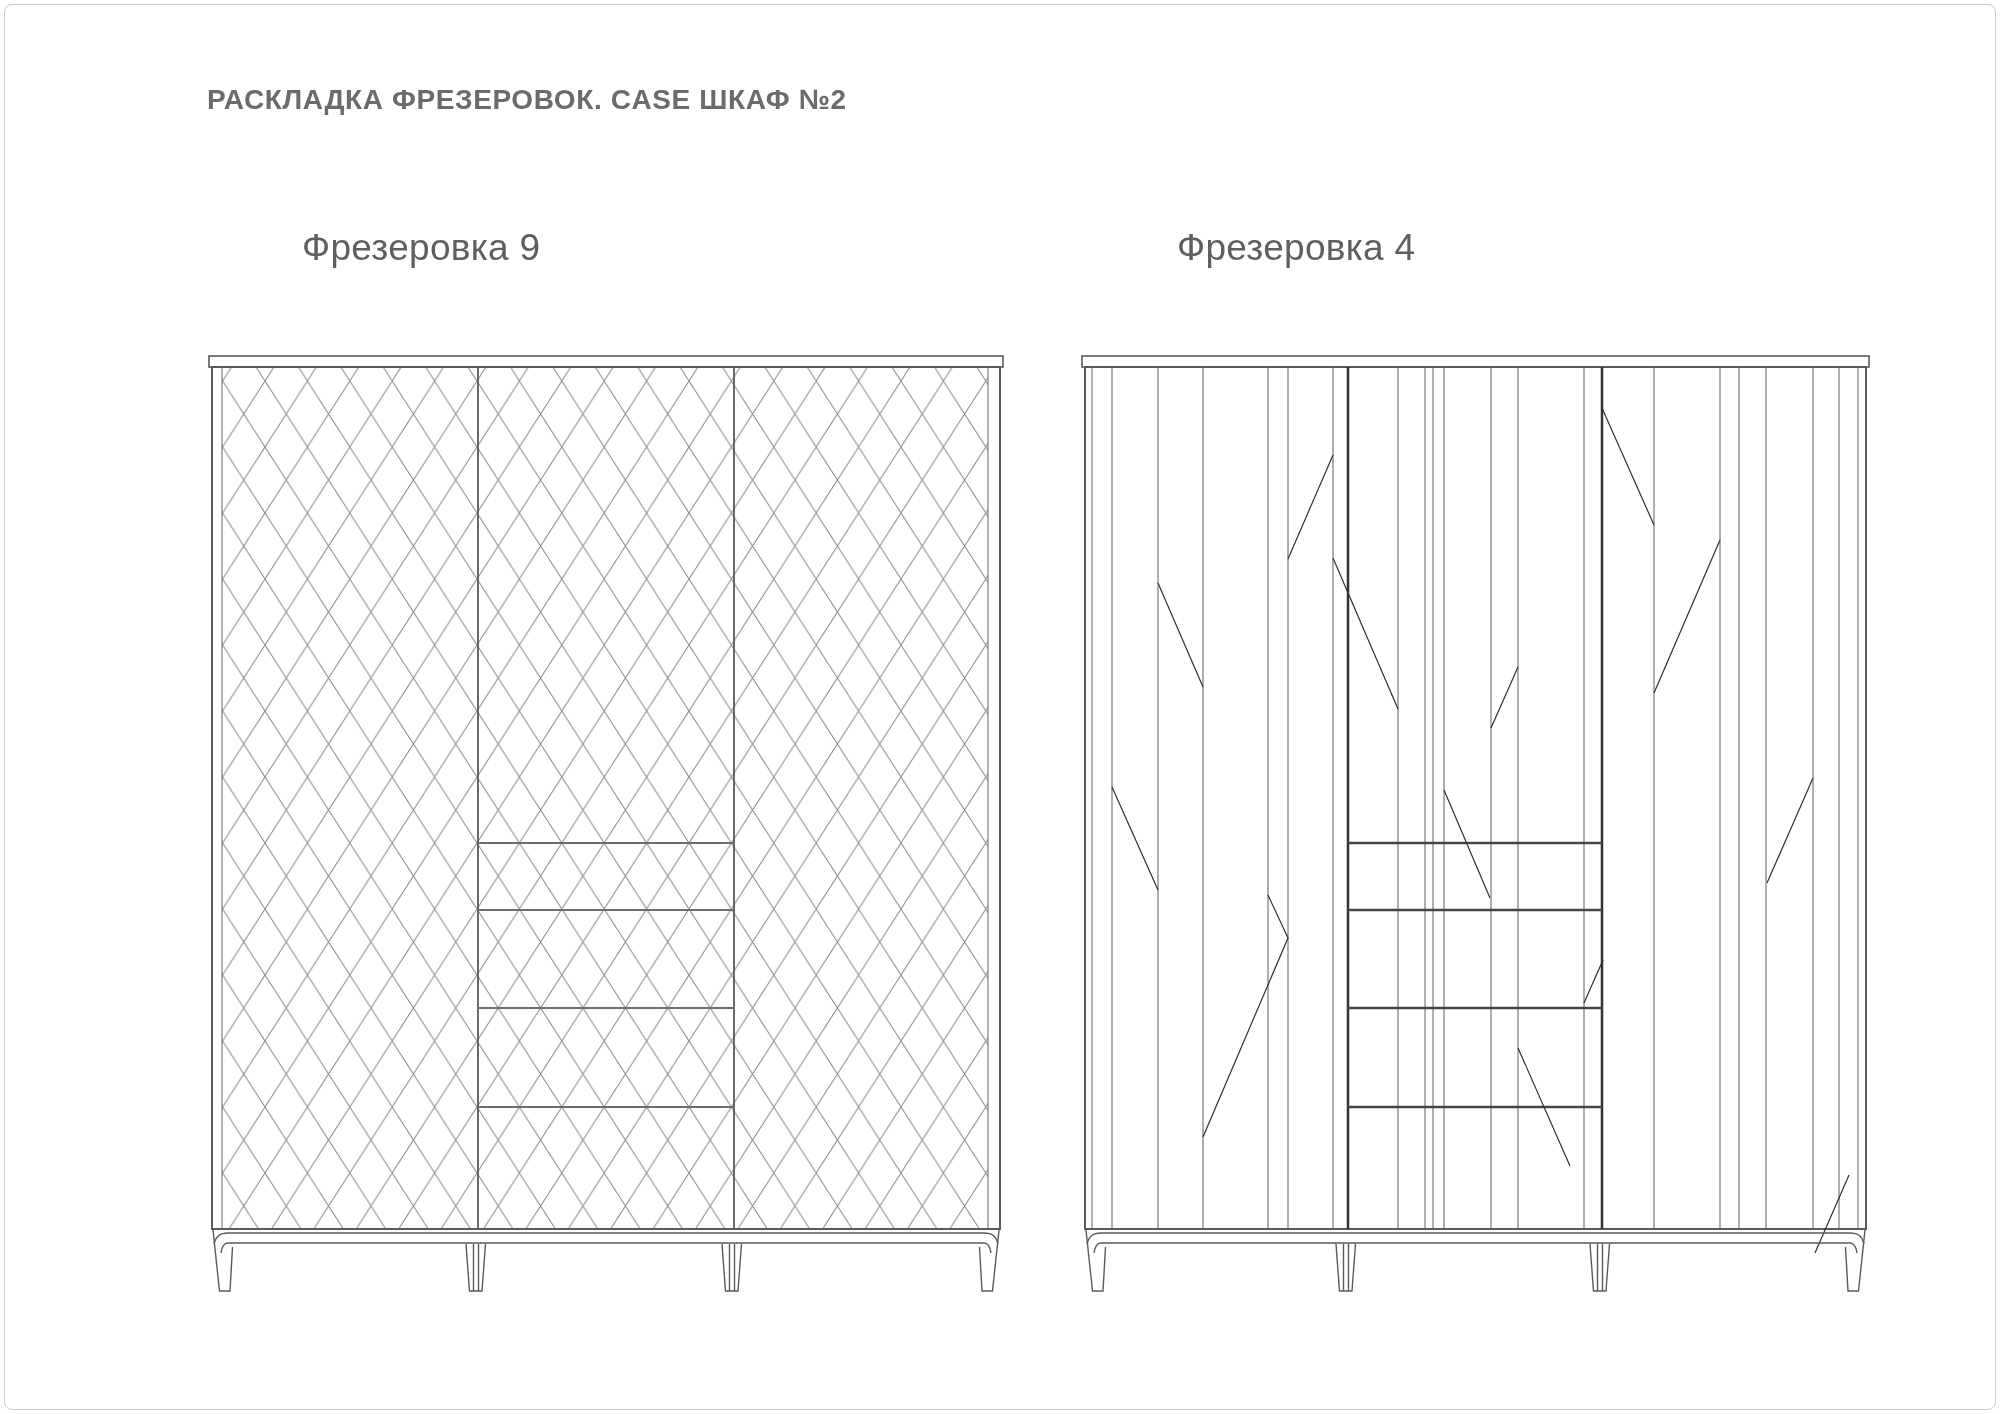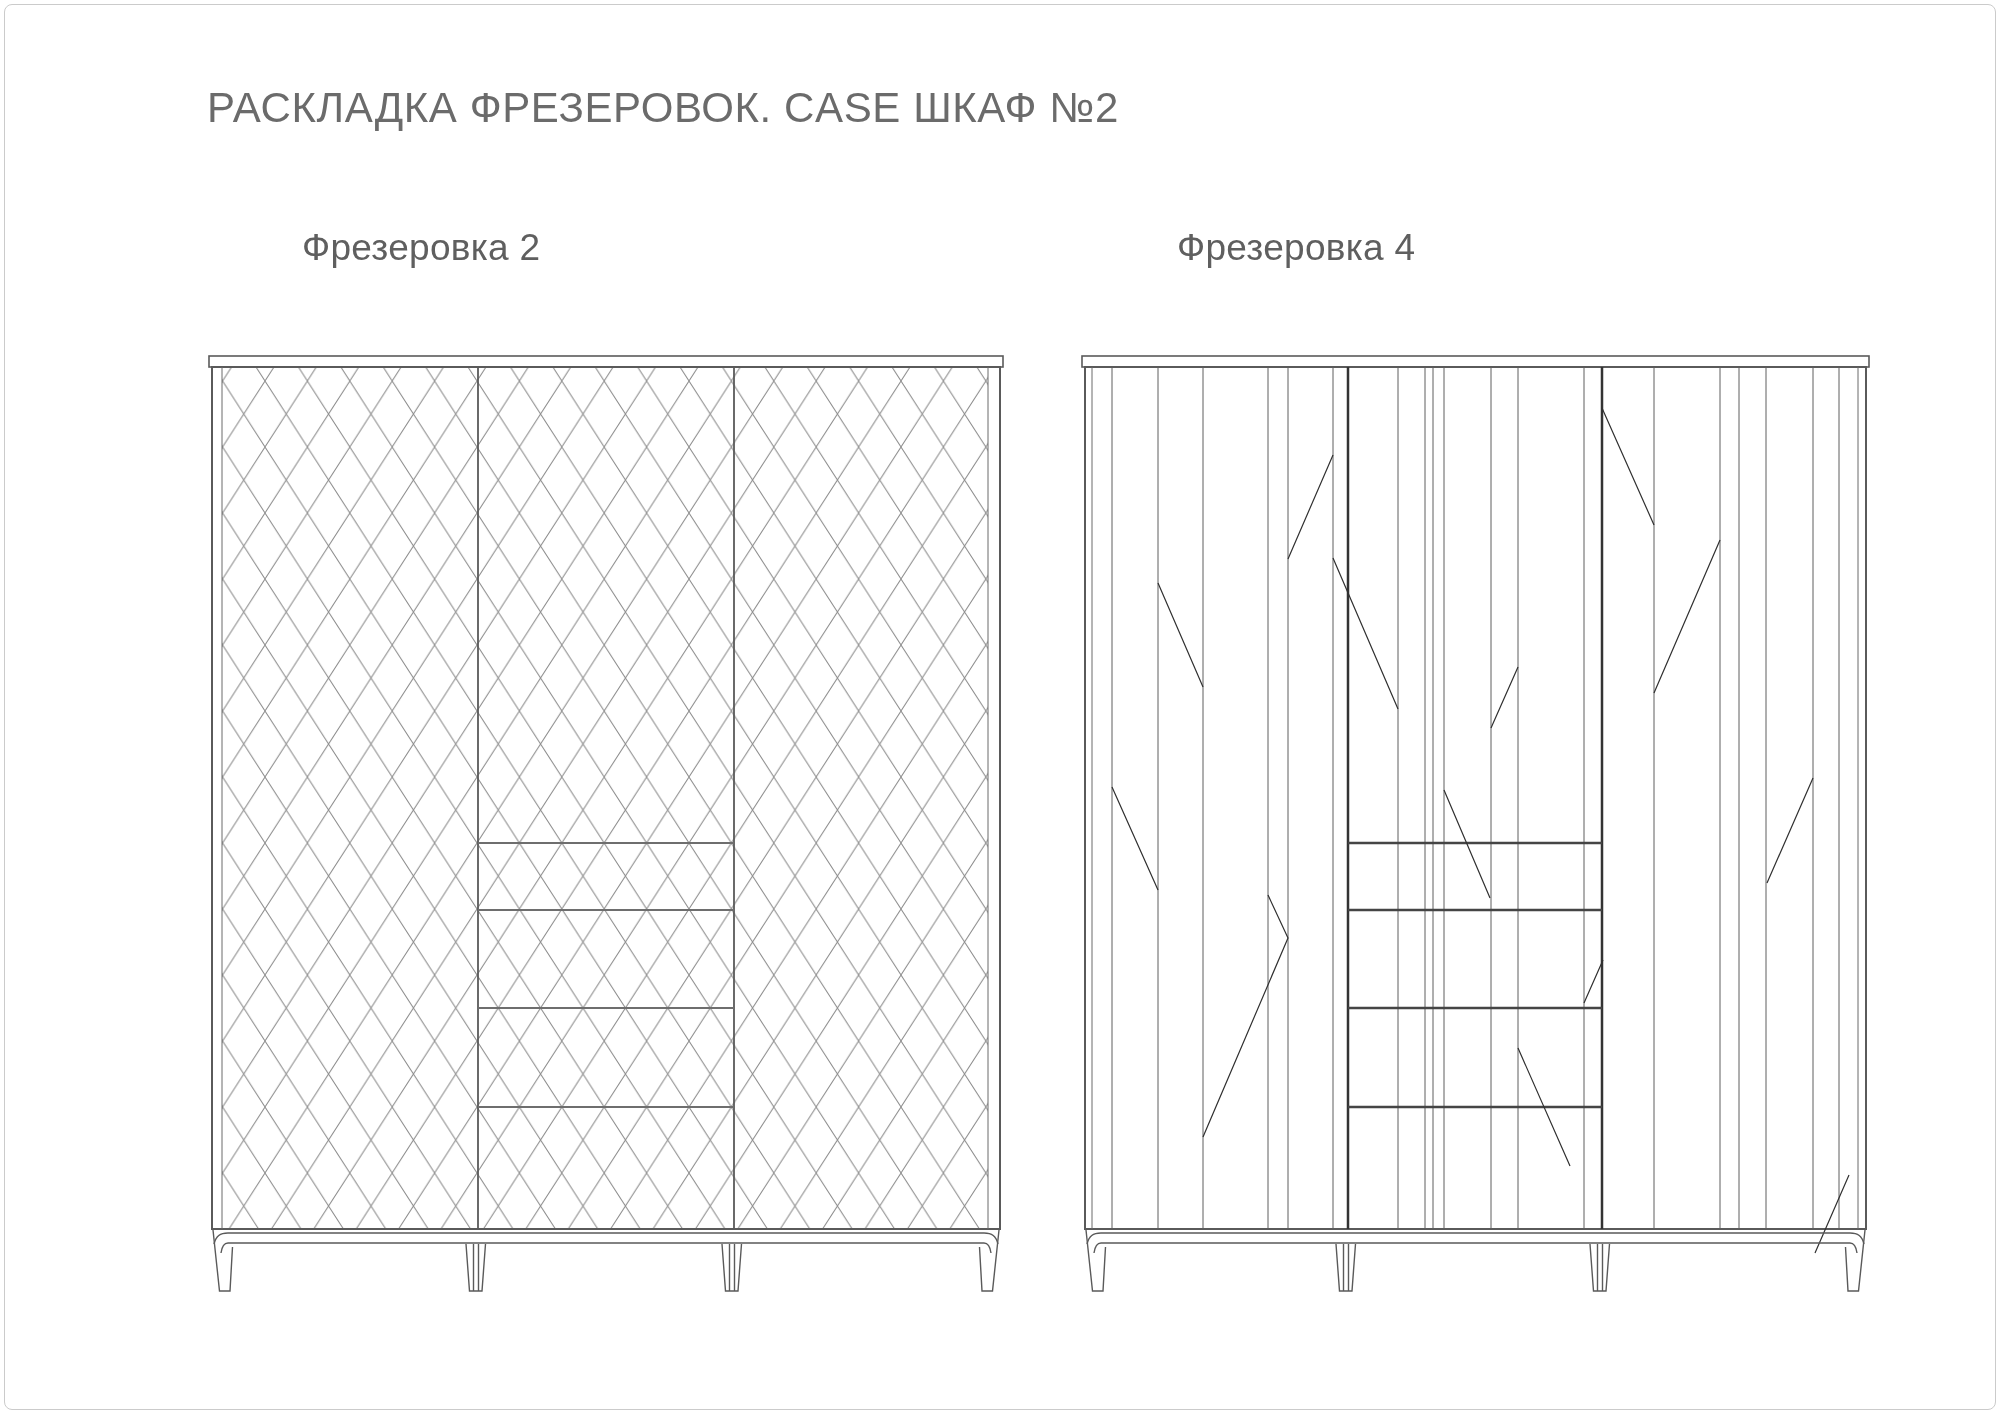--- a/index.html
+++ b/index.html
@@ -17,22 +17,22 @@
   .page-border {
     position: absolute; inset: 4px;
     border: 1px solid var(--c-page-border, #cbcbcb);
     border-radius: 8px;
     pointer-events: none;
   }
   .page-title {
     position: absolute;
     left: 207px; top: 84px;
     margin: 0;
-    font-size: 42px;
-    font-weight: 400;
+    font-size: 28px;
+    font-weight: 700;
     letter-spacing: 0.6px;
     color: var(--c-title, #6b6b6b);
     white-space: nowrap;
   }
   .drawing-label {
     position: absolute;
     top: 227px;
     margin: 0;
     font-size: 37px;
     font-weight: 400;
@@ -49,21 +49,21 @@
 </style>
 </head>
 <body>
 
 <div class="page">
 
   <div class="page-border"></div>
 
   <h1 class="page-title">РАСКЛАДКА ФРЕЗЕРОВОК. CASE ШКАФ №2</h1>
 
-  <div class="drawing-label left">Фрезеровка 2</div>
+  <div class="drawing-label left">Фрезеровка 9</div>
 
   <div class="drawing-label right">Фрезеровка 4</div>
 
   <svg class="drawing-overlay" viewBox="0 0 2000 1414" xmlns="http://www.w3.org/2000/svg" fill="none">
 
     <defs>
       <pattern id="lattice" patternUnits="userSpaceOnUse" width="42.4" height="66" x="222.6" y="381">
         <path d="M0,0 L42.4,66 M42.4,0 L0,66" stroke="var(--c-lattice,#8c8c8c)" stroke-width="1" fill="none"></path>
       </pattern>
     </defs>

